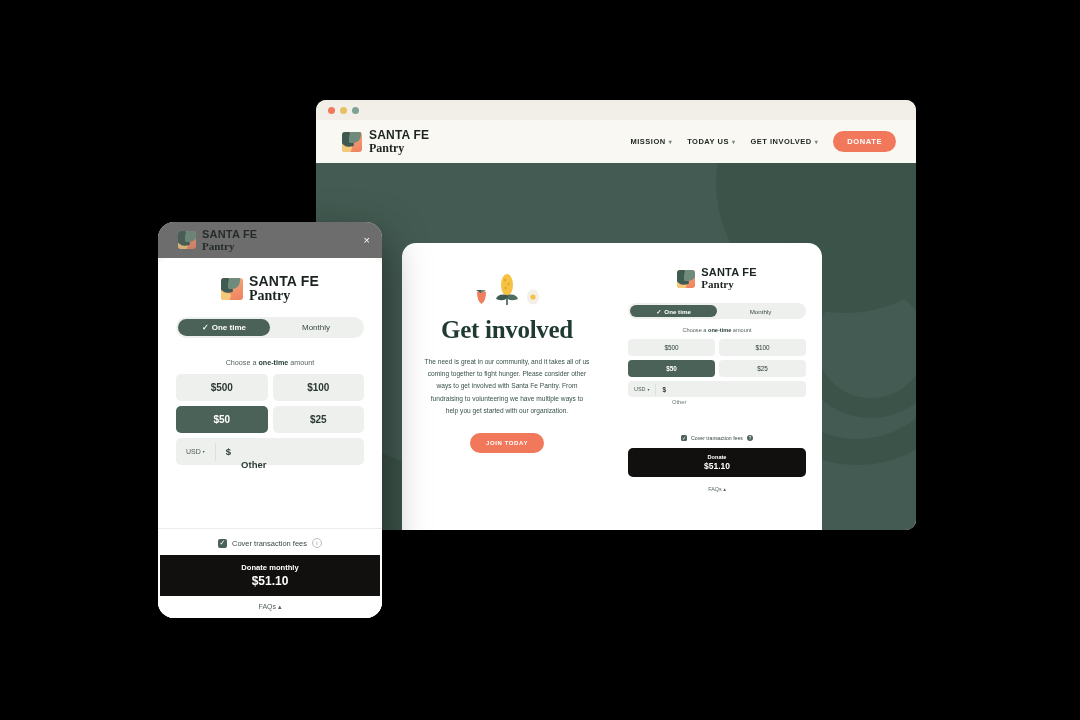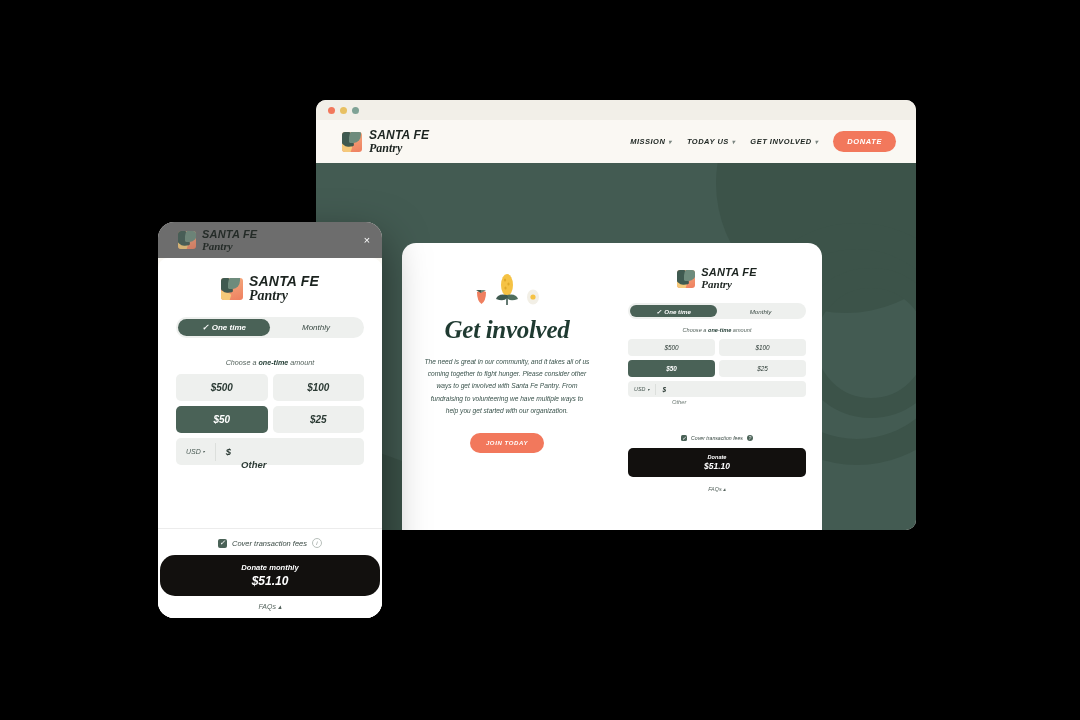--- a/index.html
+++ b/index.html
@@ -2,21 +2,21 @@
 <html><head>
 <meta charset="utf-8">
 <style>
   html, body {
     margin: 0; padding: 0;
     width: 1080px; height: 720px;
     background: #000000;
     overflow: hidden;
     font-family: "Liberation Sans", sans-serif;
   }
-  #stage { position: relative; width: 1080px; height: 720px; font-style: italic; }
+  #stage { position: relative; width: 1080px; height: 720px; }
 
   
   .browser {
     position: absolute; left: 316px; top: 100px;
     width: 600px; height: 430px;
     border-radius: 10px;
     overflow: hidden;
     background: #faf8f3;
     box-shadow: 0 18px 46px rgba(0,0,0,0.45);
   }
@@ -268,21 +268,21 @@
   }
   .m-cover { display: flex; align-items: center; gap: 5px; cursor: pointer; }
   .m-cover .cb { width: 9px; height: 9px; border-radius: 2px; font-size: 7px; }
   .m-cover .cover-text { font-size: 7.5px; }
   .m-cover .info-i {
     width: 8px; height: 8px; font-size: 6px;
     background: transparent; color: #8a948f; border: 1px solid #b8bfbb;
   }
   .m-pay {
     margin-top: 7px; width: 100%; background: #12100e;
-    border-radius: 15px; padding: 8px 12px; text-align: center; cursor: pointer;
+    border-radius: 0; padding: 8px 12px; text-align: center; cursor: pointer;
   }
   .m-pay .l1 { font-size: 7.6px; color: #fff; font-weight: 700; }
   .m-pay .l2 { font-size: 12px; color: #fff; font-weight: 700; margin-top: 2px; }
   .m-faqs { margin-top: 7px; font-size: 7px; color: #55635d; cursor: pointer; }
 </style>
 </head>
 <body>
 
 <div id="stage">
 

